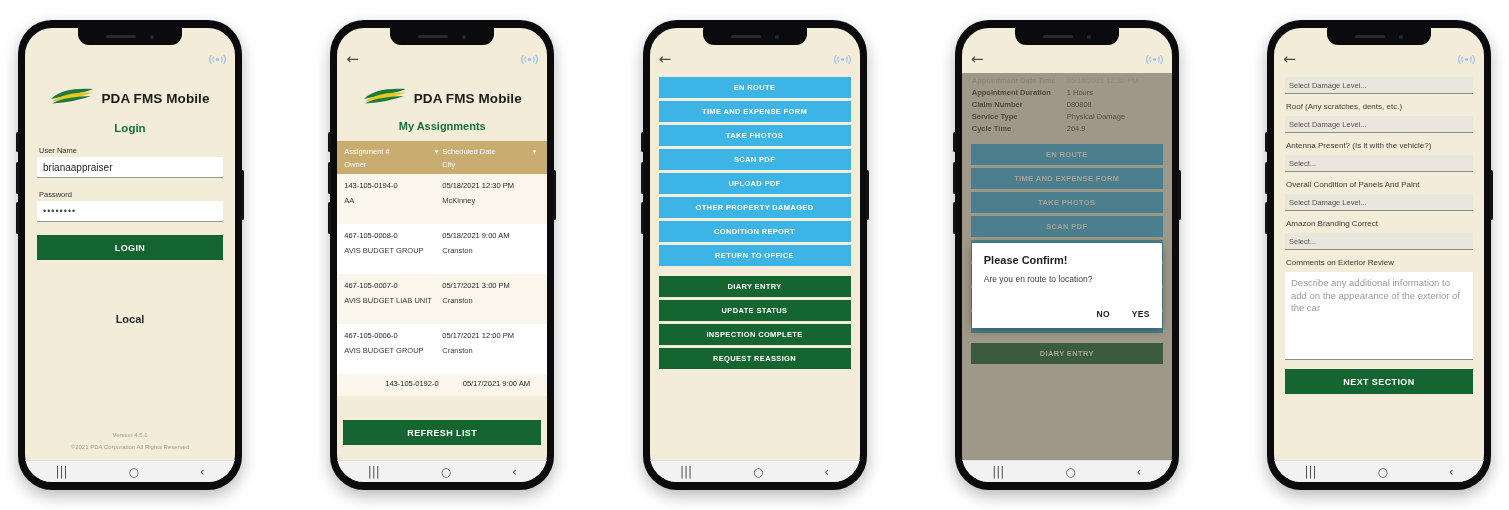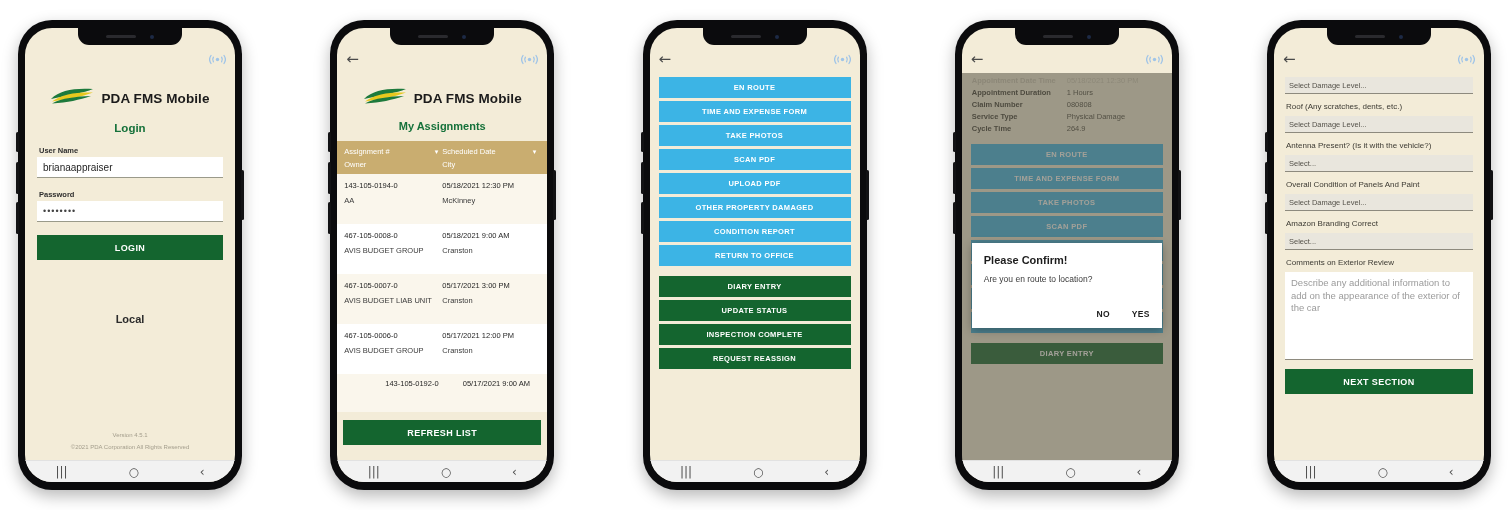--- a/index.html
+++ b/index.html
@@ -82,21 +82,21 @@
   
   .brand-row {
     display: flex; align-items: center; justify-content: center;
     gap: 7px; margin-top: 14px;
   }
   .brand-title { font-size: 13.5px; font-weight: bold; color: #1b1b1b; letter-spacing: .1px; }
   .login-title {
     text-align: center; color: #15713a; font-weight: bold;
     font-size: 11.5px; margin-top: 13px;
   }
-  .field-label { font-size: 7.5px; color: #2e2e2e; font-weight: bold;
+  .field-label { font-size: 7.5px; color: #2e2e2e; font-weight: normal;
                  margin: 12px 0 2px 0; padding-left: 2px; }
   .text-input {
     background: #ffffff; border: none; border-bottom: 1px solid #9a9a8a;
     height: 21px; display: flex; align-items: center;
     padding: 0 6px; font-size: 10px; color: #1f1f1f;
   }
   .text-input.pw { letter-spacing: 1px; font-size: 9px; color: #444; }
   .green-btn {
     background: #14652f; color: #ffffff; font-size: 9px; font-weight: bold;
     letter-spacing: .4px; height: 25px;
@@ -118,21 +118,21 @@
   .tbl-head .hcell {
     flex: 1 1 50%; font-size: 7.5px; color: #ffffff;
     display: flex; align-items: center; justify-content: space-between;
     padding-right: 4px;
   }
   .tbl-head .hrow.second .hcell { margin-top: 4px; align-items: center; }
   .chev { font-size: 7px; color: #ffffff; font-family: "DejaVu Sans", sans-serif; }
   .a-row { display: flex; padding: 7px 7px 7px 7px; height: 50px; }
   .a-row.odd  { background: #faf6ec; }
   .a-row.even { background: #ffffff; }
-  .a-row.last { height: 38px; padding-top: 5px; padding-bottom: 0; padding-left: 48px; }
+  .a-row.last { height: 22px; padding-top: 5px; padding-bottom: 0; padding-left: 48px; }
   .a-col { flex: 1 1 50%; }
   .a-col .l1 { font-size: 7.5px; color: #1f1f1f; }
   .a-col .l2 { font-size: 7.5px; color: #3a3a3a; margin-top: 6px; }
   .refresh-wrap { position: absolute; left: 0; right: 0; bottom: 0; padding: 0 6px 15px 6px; }
 
   
   .btn-stack { padding: 4px 9px 12px 9px; }
   .act-btn {
     height: 21px; display: flex; align-items: center; justify-content: center;
     font-size: 7.5px; font-weight: bold; color: #ffffff; letter-spacing: .35px;

